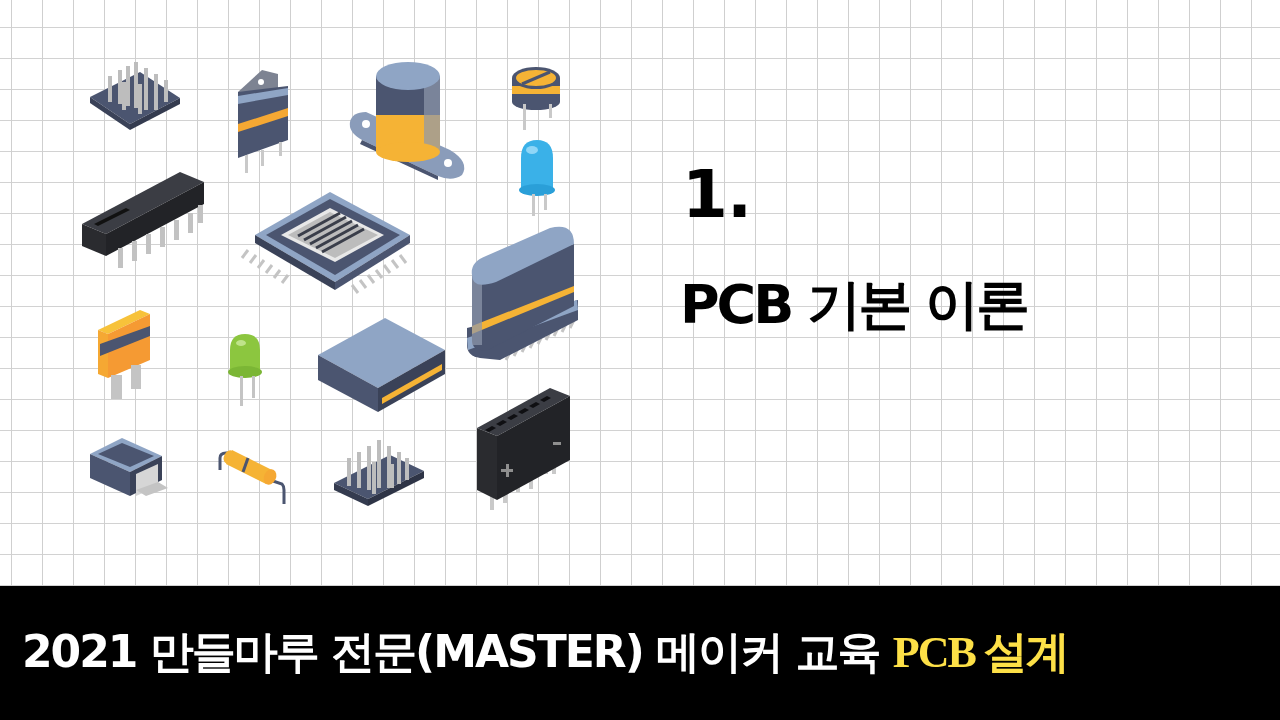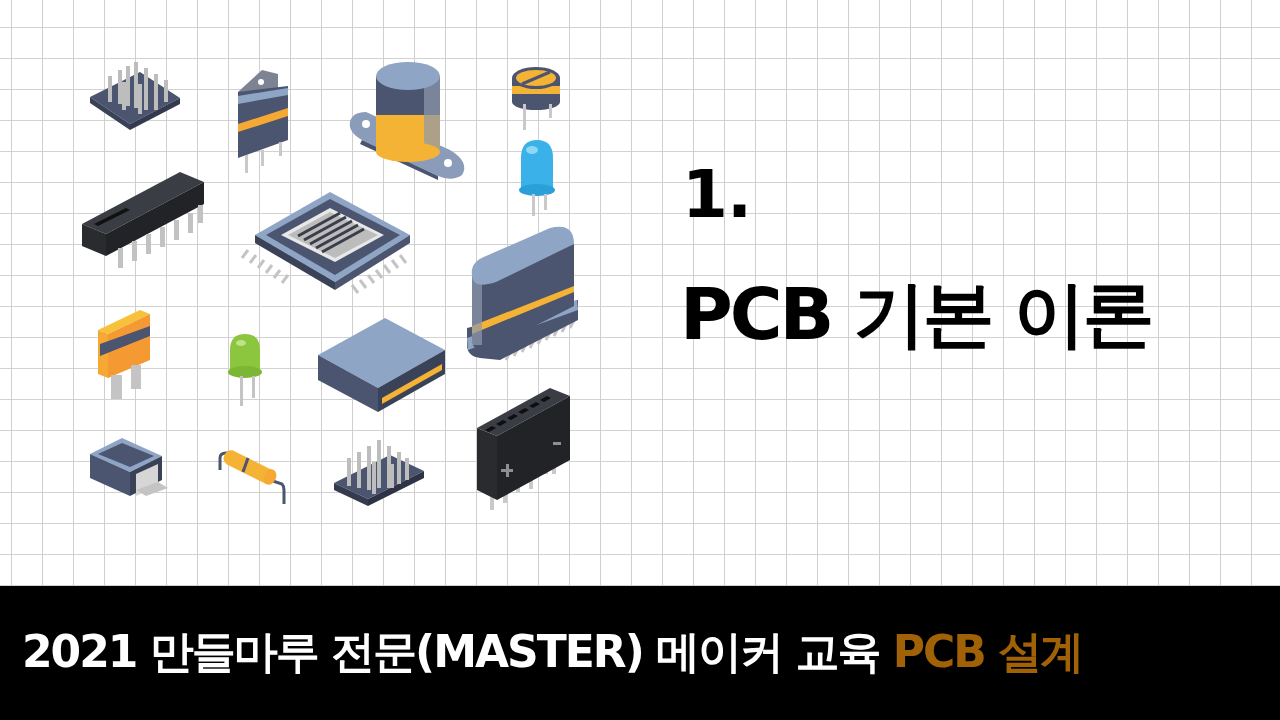--- a/index.html
+++ b/index.html
@@ -8,24 +8,24 @@
   .canvas { position:absolute; left:0; top:0; width:1280px; height:586px;
     background-color:#ffffff;
     background-image:
       linear-gradient(to right, #cfcfcf 1px, transparent 1px),
       linear-gradient(to bottom, #d2d2d2 1px, transparent 1px);
     background-size:31px 31px, 31px 31px;
     background-position:11px 0, 0 27px;
   }
   .title-block { position:absolute; left:680px; top:150px; color:#000; }
   .title-num { font-size:66px; font-weight:bold; line-height:1; position:absolute; left:2px; top:12px; white-space:nowrap; letter-spacing:-1px; }
-  .title-main { font-size:72px; font-weight:bold; line-height:1; position:absolute; left:0; top:128px; white-space:nowrap; letter-spacing:-3px; }
+  .title-main { font-size:54px; font-weight:bold; line-height:1; position:absolute; left:0; top:128px; white-space:nowrap; letter-spacing:-3px; }
   .banner { position:absolute; left:0; top:586px; width:1280px; height:134px; background:#000; }
   .banner-text { position:absolute; left:22px; top:40px; font-size:44px; font-weight:bold; color:#fff; white-space:nowrap; letter-spacing:-2px; line-height:1.2; }
-  .banner-text .hl { color:#a16207; }
+  .banner-text .hl { color:#fde047;font-family:Liberation Serif, serif; }
   .comp { position:absolute; }
 </style>
 </head>
 <body>
 
 <div class="canvas"></div>
 
 <svg class="comp" width="620" height="586" style="left:0;top:0;" viewBox="0 0 620 586">
 
   <g>

